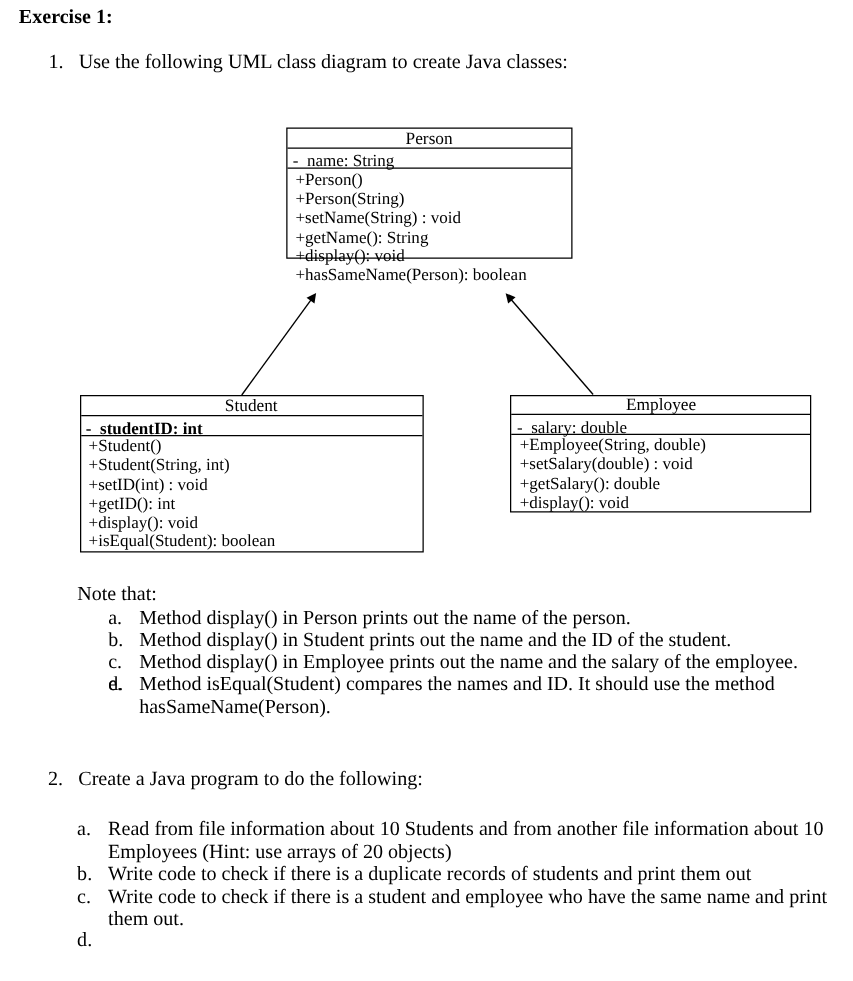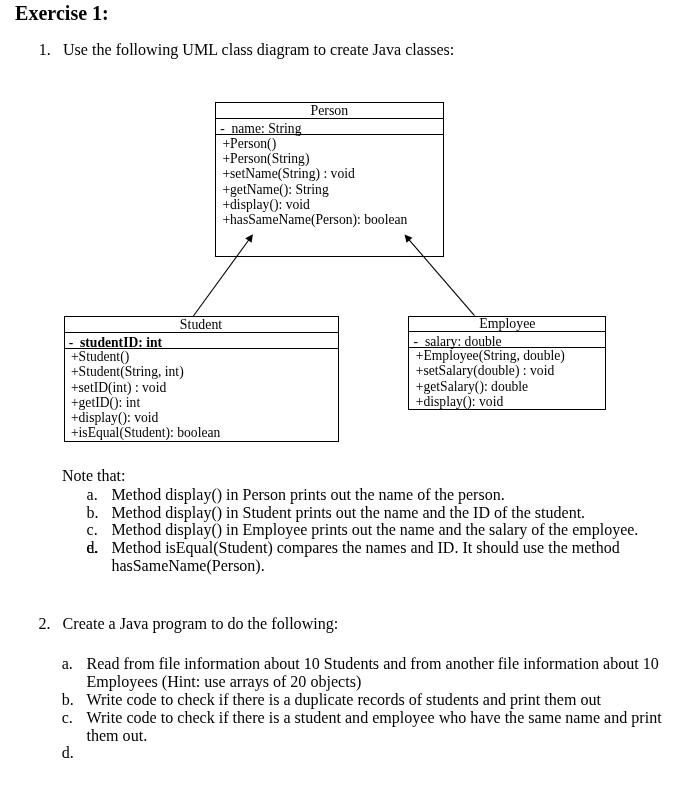--- a/index.html
+++ b/index.html
@@ -9,21 +9,21 @@
     font-family:"Liberation Serif", serif;
     color:#000000;
     position:relative;
     overflow:hidden;
     -webkit-font-smoothing:antialiased;
   }
   .page { position:relative; width:682px; height:785px; background:#fff; }
 
   .h-title {
     position:absolute; left:15.1px; top:5.0px;
-    font-size:20px; font-weight:bold; line-height:17.8px;
+    font-size:16px; font-weight:bold; line-height:17.8px;
     white-space:nowrap; letter-spacing:0.02px;
   }
 
   .qline { position:absolute; font-size:16.1px; line-height:17.8px; white-space:nowrap; }
   .qline .num { position:absolute; left:0; top:0; }
   .qline .txt { position:absolute; left:24.2px; top:0; }
 
   
   #uml-root { position:absolute; left:0; top:0; }
   .uml-box { position:absolute; box-sizing:border-box; background:#fff;
@@ -50,21 +50,21 @@
 <div class="page">
 
   <div class="h-title">Exercise 1:</div>
 
   <div class="qline" id="q1" style="left:38.8px; top:41.4px;">
     <span class="num">1.</span>
     <span class="txt">Use the following UML class diagram to create Java classes:</span>
   </div>
 
   <div id="uml-root">
-      <div class="uml-box" style="left: 215px; top: 102.3px; width: 228.6px; height: 155px;">
+      <div class="uml-box" style="left: 229px; top: 102.3px; width: 228.6px; height: 105px;">
         <div class="uml-sep" style="top: 14.65px;"></div>
         <div class="uml-sep" style="top: 30.75px;"></div>
         <div class="uml-title" style="top: 8.88178e-15px;">Person</div>
         <div class="uml-row uml-attr" style="top: 17.7px;">-  name: String</div>
         <div class="uml-row uml-meth" style="top: 32.7px;">+Person()</div>
         <div class="uml-row uml-meth" style="top: 47.9px;">+Person(String)</div>
         <div class="uml-row uml-meth" style="top: 63.1px;">+setName(String) : void</div>
         <div class="uml-row uml-meth" style="top: 78.3px;">+getName(): String</div>
         <div class="uml-row uml-meth" style="top: 93.5px;">+display(): void</div>
         <div class="uml-row uml-meth" style="top: 108.7px;">+hasSameName(Person): boolean</div>
@@ -74,21 +74,21 @@
         <div class="uml-sep" style="top: 30.25px;"></div>
         <div class="uml-title" style="top: -0.4px;">Student</div>
         <div class="uml-row uml-attr" style="top: 17.2px; font-weight: bold;">-  studentID: int</div>
         <div class="uml-row uml-meth" style="top: 32px;">+Student()</div>
         <div class="uml-row uml-meth" style="top: 47.1px;">+Student(String, int)</div>
         <div class="uml-row uml-meth" style="top: 62.2px;">+setID(int) : void</div>
         <div class="uml-row uml-meth" style="top: 77.3px;">+getID(): int</div>
         <div class="uml-row uml-meth" style="top: 92.4px;">+display(): void</div>
         <div class="uml-row uml-meth" style="top: 107.5px;">+isEqual(Student): boolean</div>
       </div>
-      <div class="uml-box" style="left: 408.4px; top: 315.6px; width: 198px; height: 94.6px;">
+      <div class="uml-box" style="left: 408.4px; top: 315.6px; width: 241px; height: 94.6px;">
         <div class="uml-sep" style="top: 14.35px;"></div>
         <div class="uml-sep" style="top: 30.45px;"></div>
         <div class="uml-title" style="top: -0.4px;">Employee</div>
         <div class="uml-row uml-attr" style="top: 17.3px;">-  salary: double</div>
         <div class="uml-row uml-meth" style="top: 31.7px;">+Employee(String, double)</div>
         <div class="uml-row uml-meth" style="top: 46.9px;">+setSalary(double) : void</div>
         <div class="uml-row uml-meth" style="top: 62.1px;">+getSalary(): double</div>
         <div class="uml-row uml-meth" style="top: 77.3px;">+display(): void</div>
       </div>
     </div>

